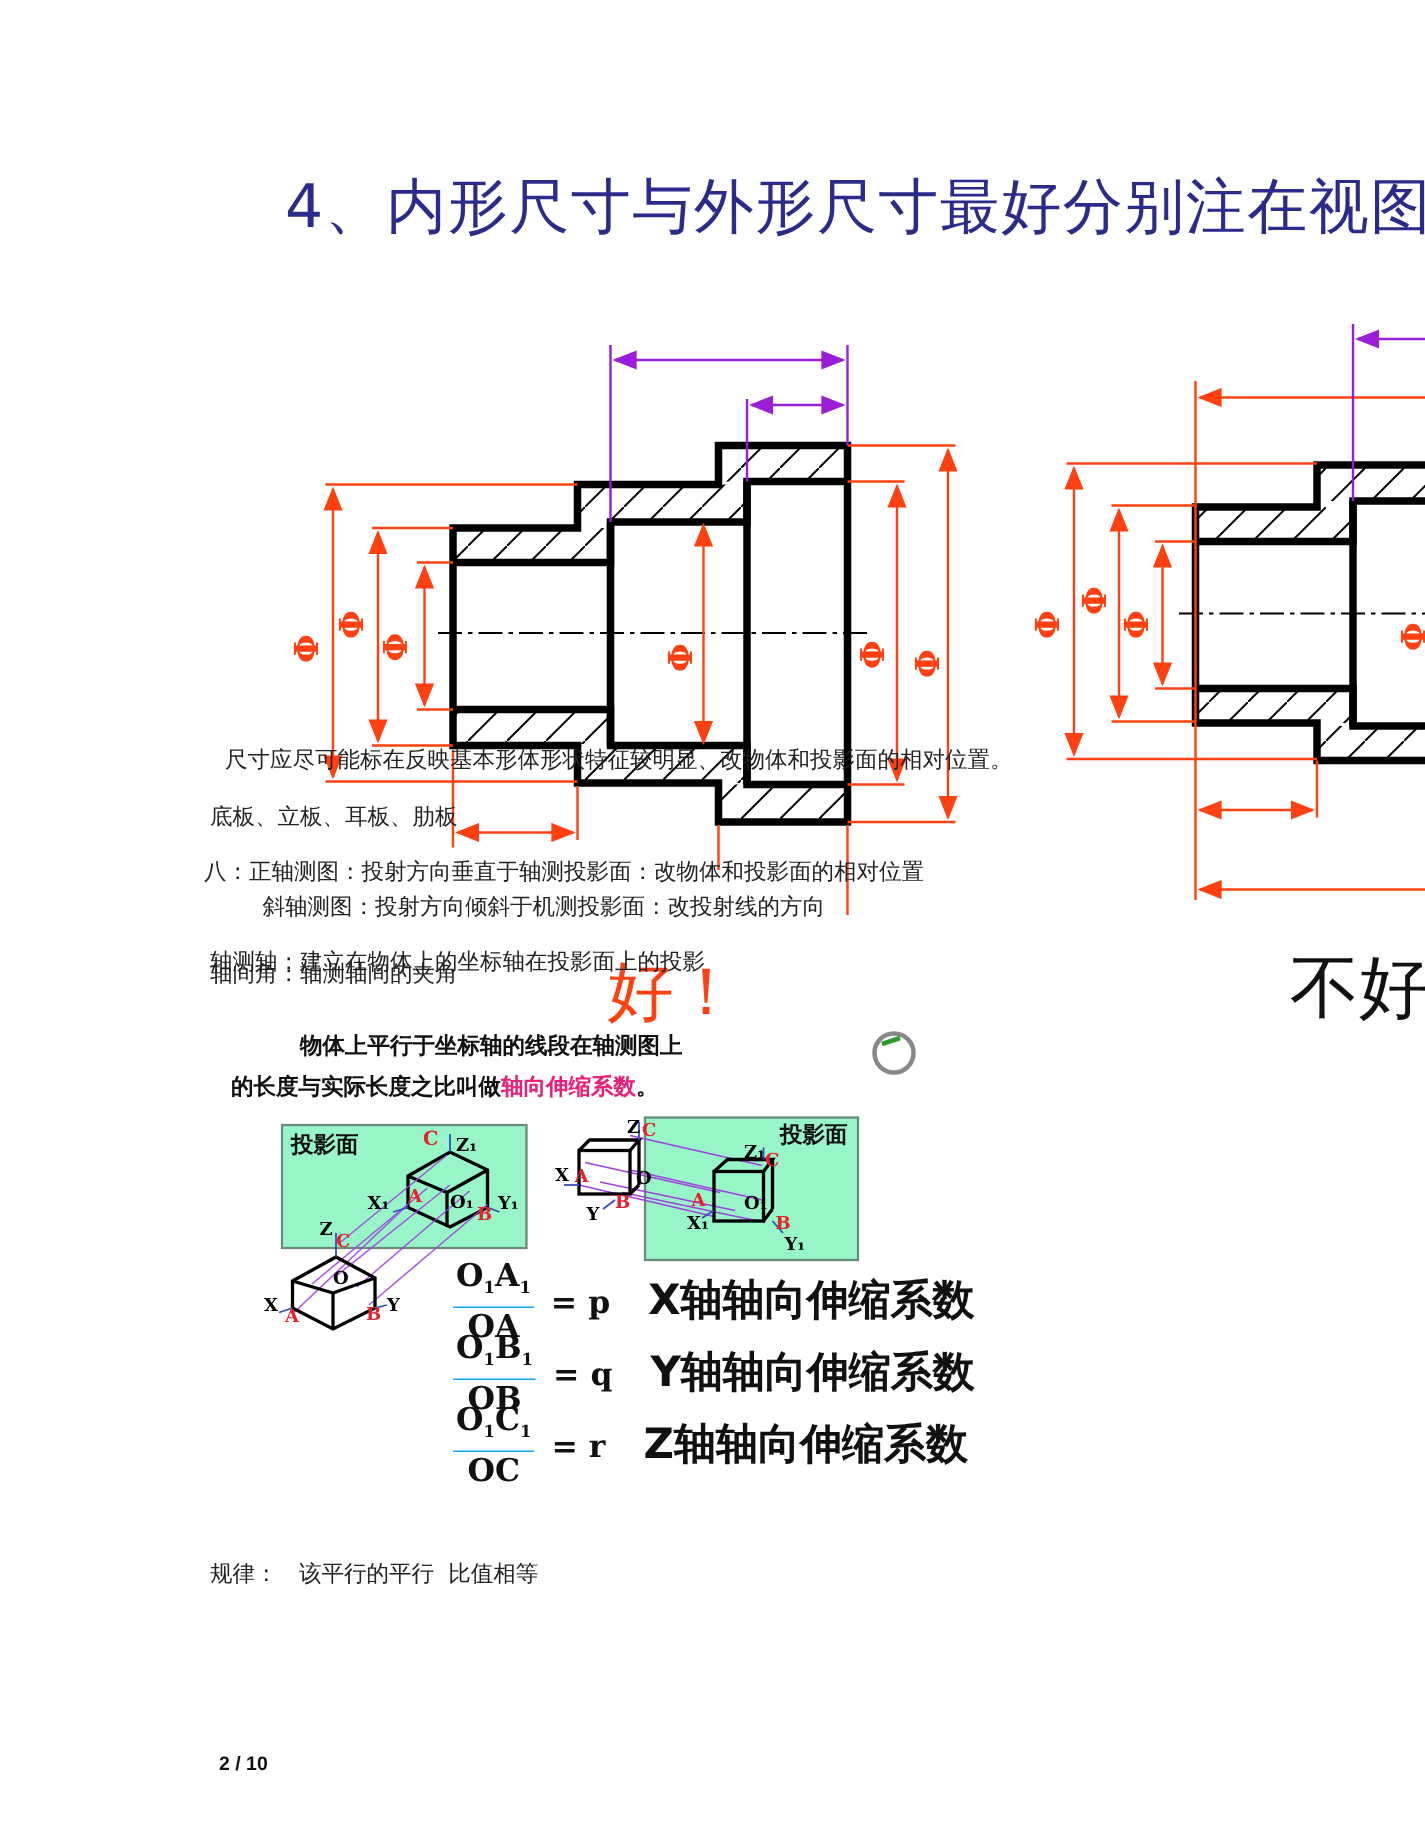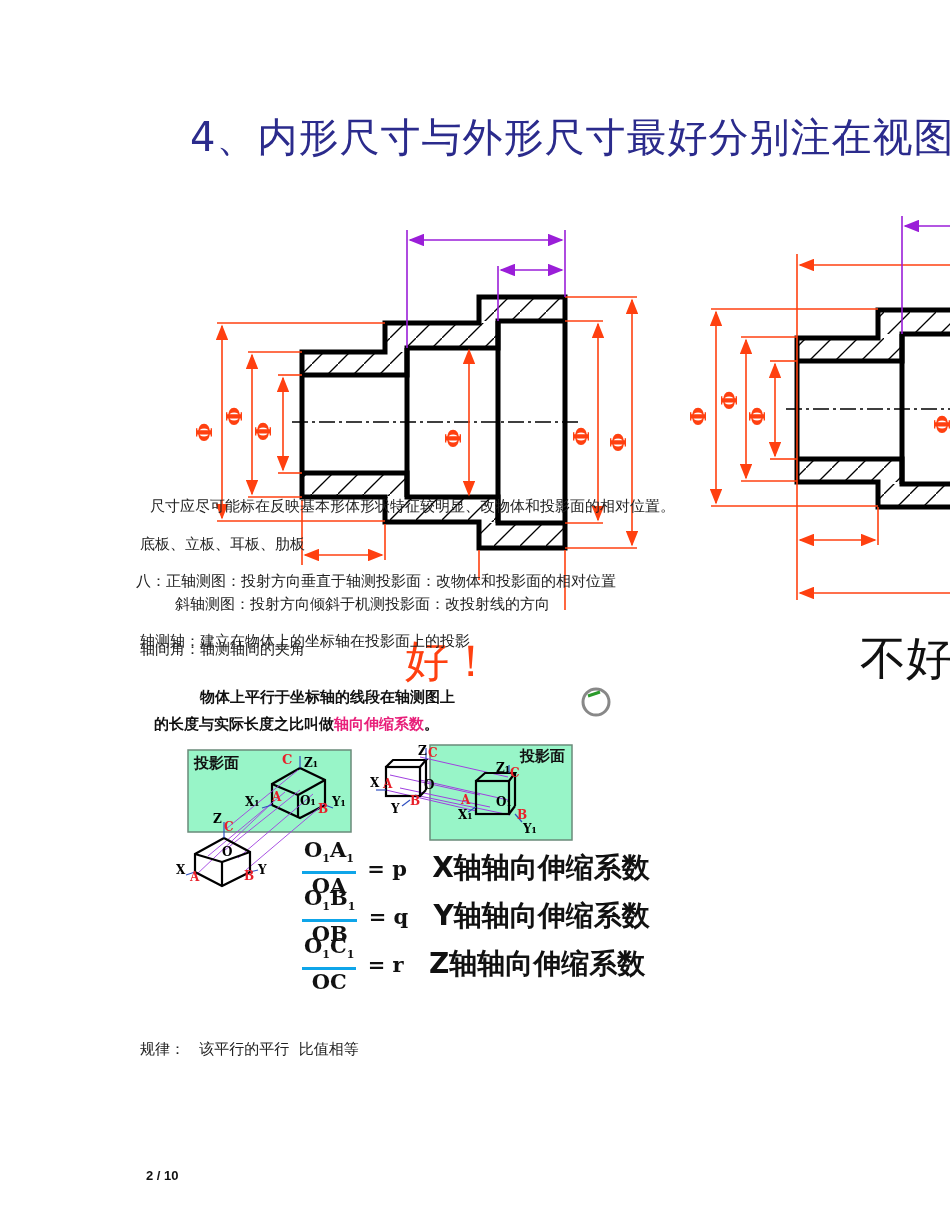--- a/index.html
+++ b/index.html
@@ -8,21 +8,21 @@
   .slide-title { left:190px; top:110px; font-family:"DejaVu Sans", sans-serif; font-size:40px; color:#2b2b8c; white-space:nowrap; letter-spacing:1px; }
   svg.drawing { position:absolute; left:0; top:0; }
   .text-line { font-family:"DejaVu Serif", serif; font-size:15px; color:#222; white-space:nowrap; }
   .good-label { left:405px; top:632px; font-family:"DejaVu Sans", sans-serif; font-size:44px; color:#ff4010; }
   .bad-label { left:860px; top:628px; font-family:"DejaVu Sans", sans-serif; font-size:46px; color:#111; white-space:nowrap; }
   .def-text { font-family:"DejaVu Sans", sans-serif; font-weight:bold; font-size:15px; color:#111; white-space:nowrap; }
   .def-text .accent { color:#e8207a; }
   .proj-label { font-family:"DejaVu Sans", sans-serif; font-weight:bold; font-size:15px; color:#111; }
   .formula { font-family:"DejaVu Serif", serif; font-weight:bold; font-size:21px; color:#111; }
   .frac { display:inline-block; text-align:center; vertical-align:middle; }
-  .frac .num { display:block; border-bottom:3px solid #0ea5e9; padding:0 2px; line-height:24px; }
+  .frac .num { display:block; border-bottom:1px solid #0ea5e9; padding:0 2px; line-height:24px; }
   .frac .den { display:block; line-height:24px; }
   .frac sub { font-size:11px; }
   .eq { display:inline-block; vertical-align:middle; margin-left:4px; }
   .coef-desc { font-family:"DejaVu Sans", sans-serif; font-weight:bold; font-size:28px; display:inline-block; vertical-align:middle; margin-left:18px; }
   .page-number { left:146px; top:1142px; font-family:"Liberation Sans", sans-serif; font-weight:bold; font-size:13px; color:#111;margin-top:26px; }
   .pt { font-family:"DejaVu Serif", serif; font-weight:bold; font-size:12px; }
 </style>
 </head>
 <body>
 

